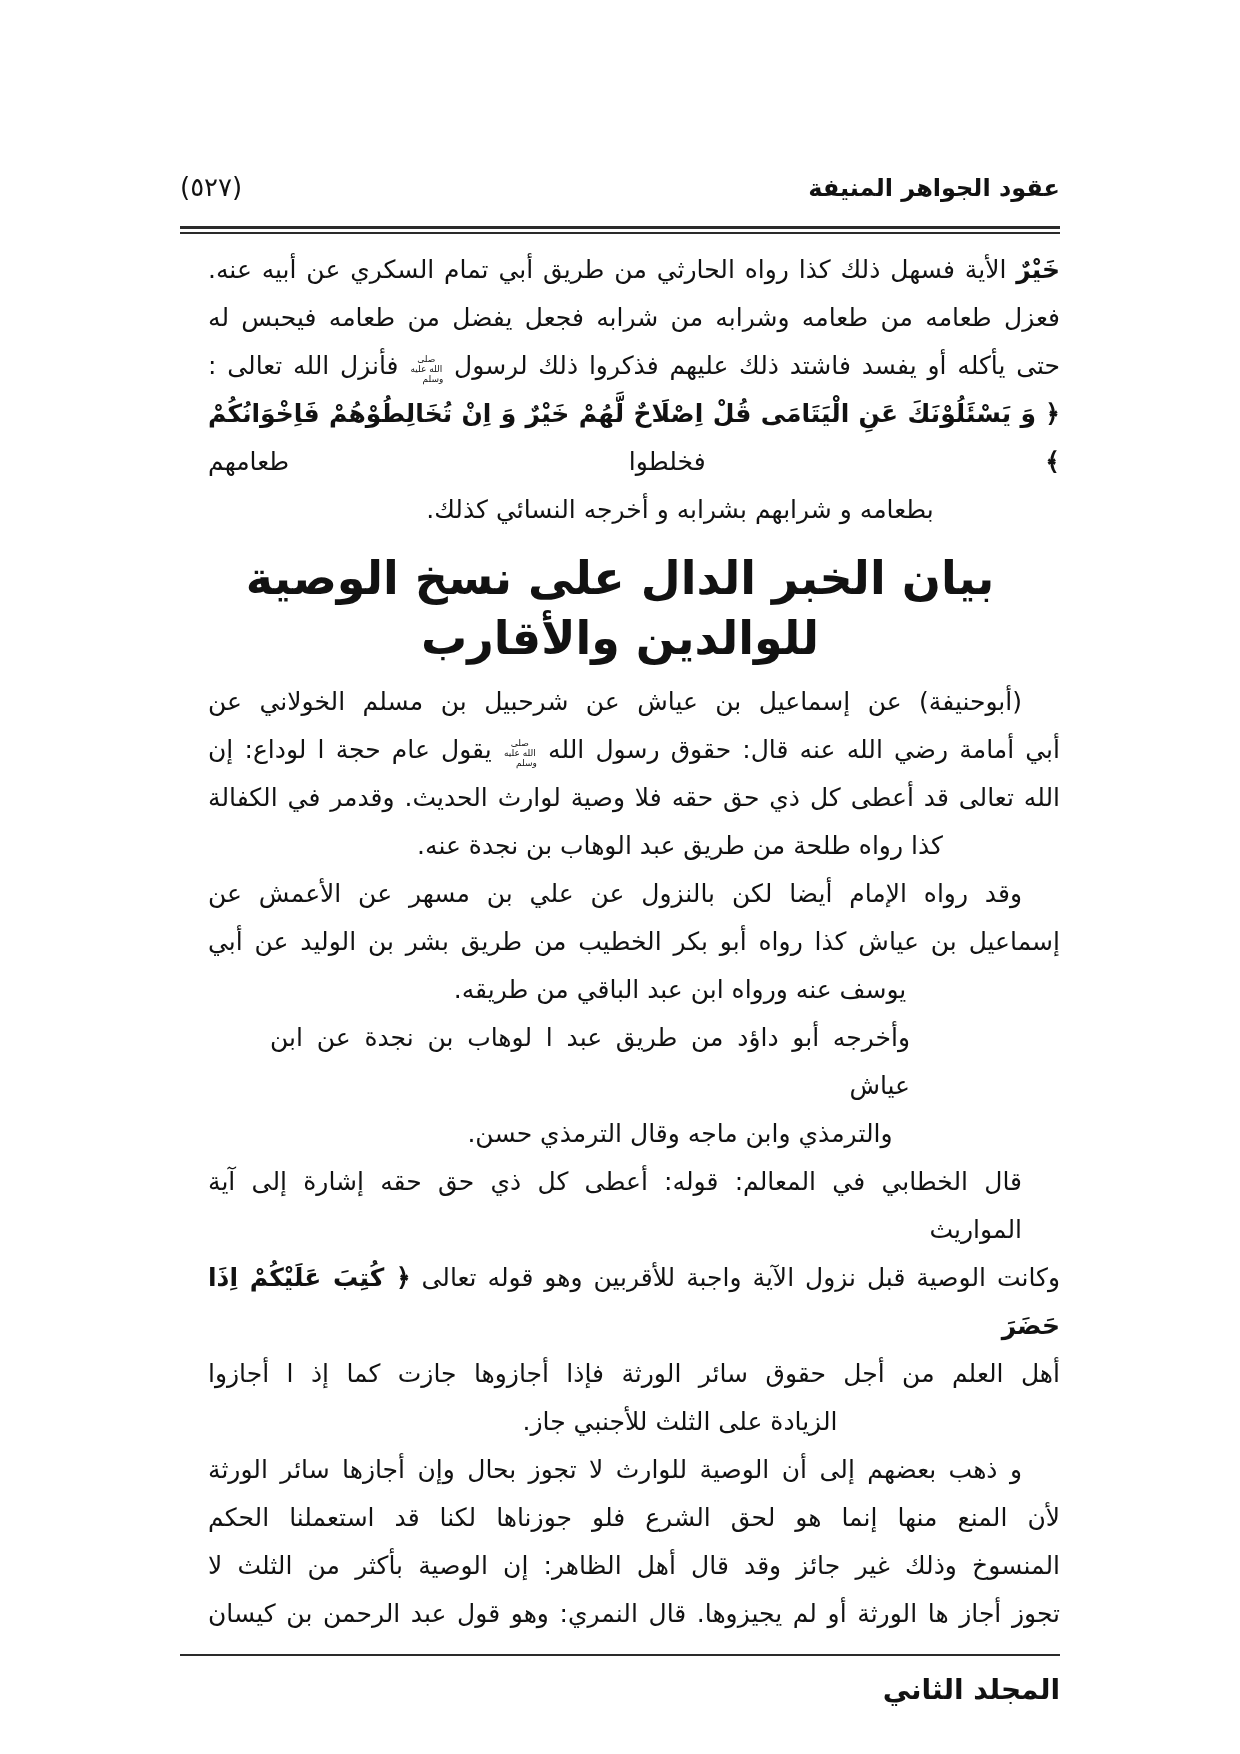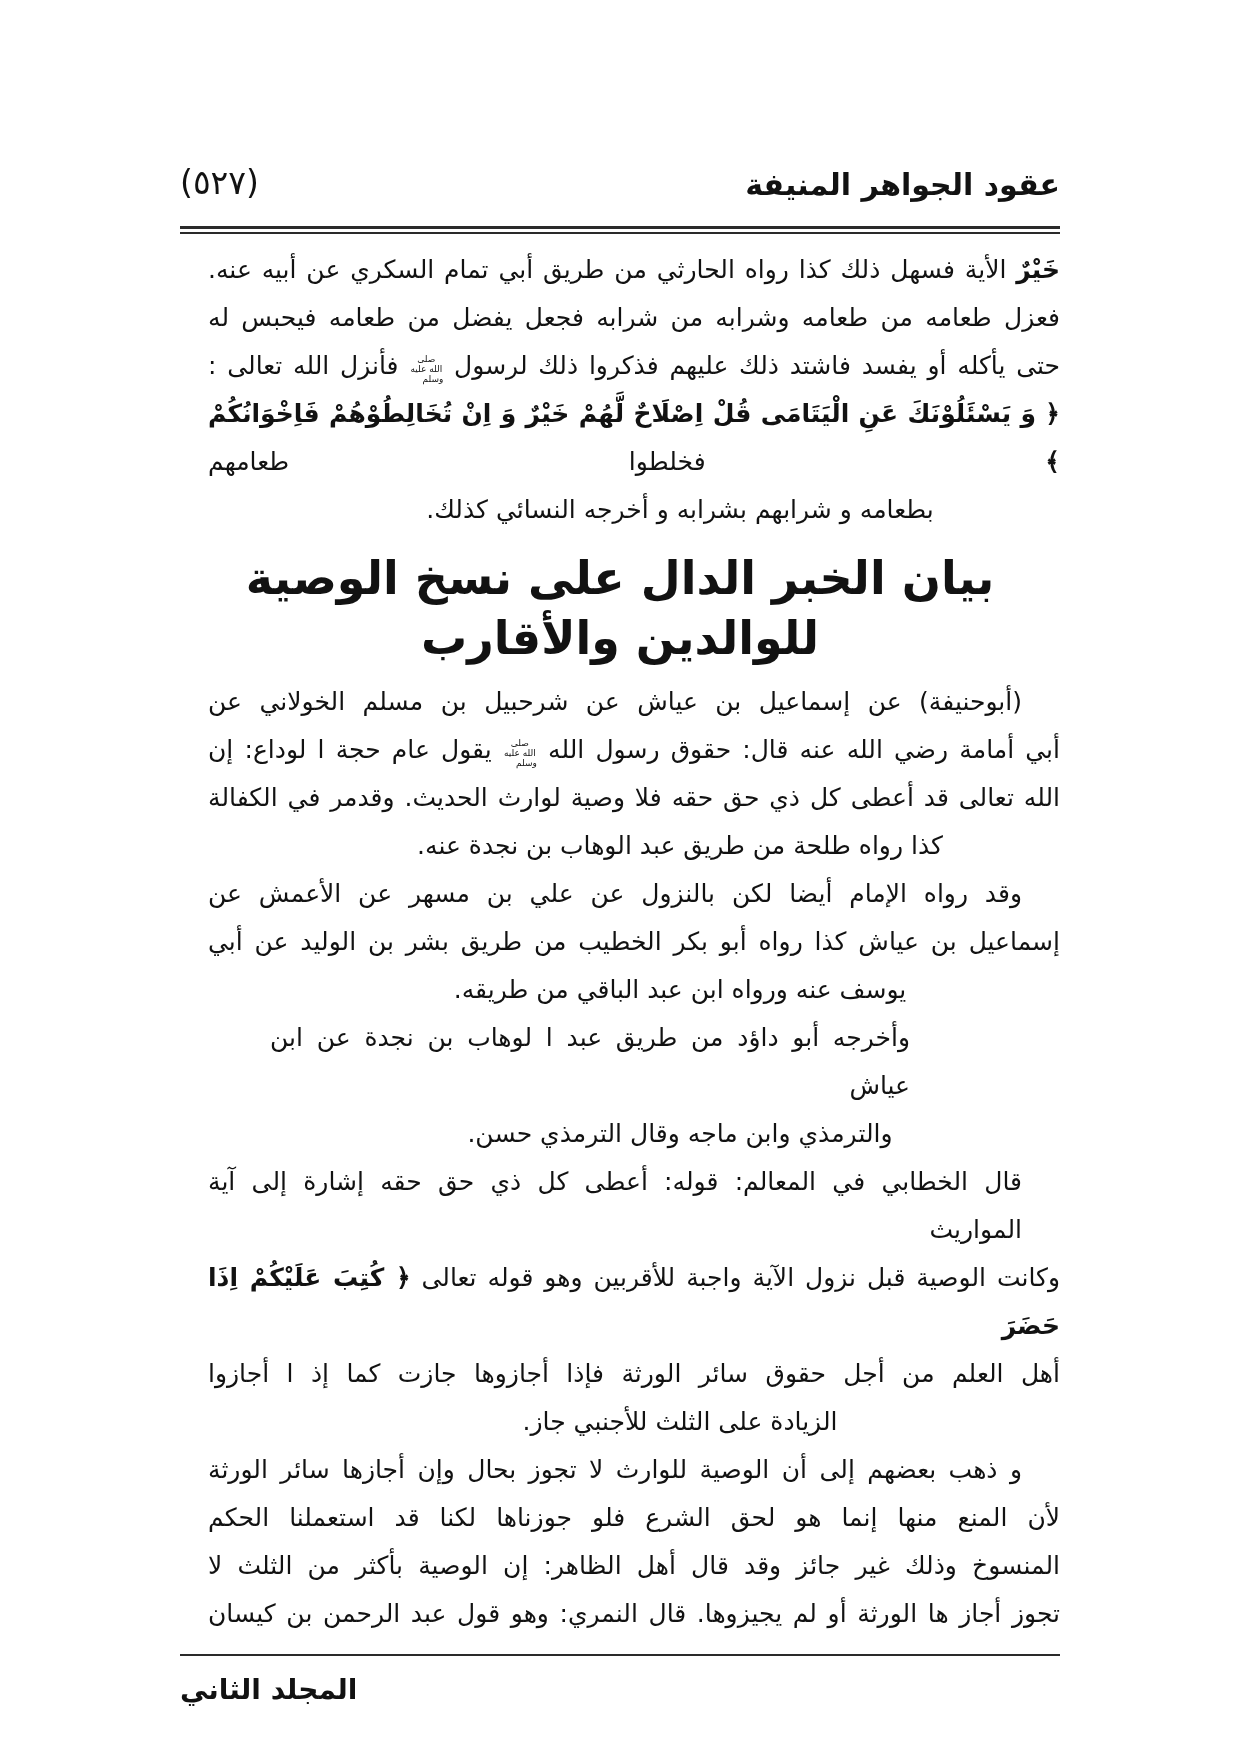--- a/index.html
+++ b/index.html
@@ -24,25 +24,25 @@
     width: 880px;
   }
   .header-row {
     display: flex;
     justify-content: space-between;
     align-items: flex-end;
     height: 52px;
   }
   .book-title {
     font-weight: 700;
-    font-size: 30px;
+    font-size: 24px;
     letter-spacing: 0px;
   }
   .page-number {
-    font-size: 33px;
+    font-size: 26px;
     direction: rtl;
   }
   .double-rule {
     margin-top: 24px;
     height: 3px;
     border-top: 3px solid #2a2a2a;
     border-bottom: 2px solid #2a2a2a;
   }
   .body-block {
     margin-top: 12px;
@@ -90,21 +90,21 @@
     line-height: 60px;
     margin: 14px 0 10px 0;
   }
   .footer-rule {
     margin-top: 16px;
     border-top: 2px solid #2a2a2a;
     height: 0;
   }
   .volume-label {
     margin-top: 10px;
-    text-align: left;
+    text-align: right;
     font-weight: 700;
     font-size: 28px;
     line-height: 48px;
   }
 </style>
 </head>
 <body>
 
 <div class="page">
   <div class="content">

